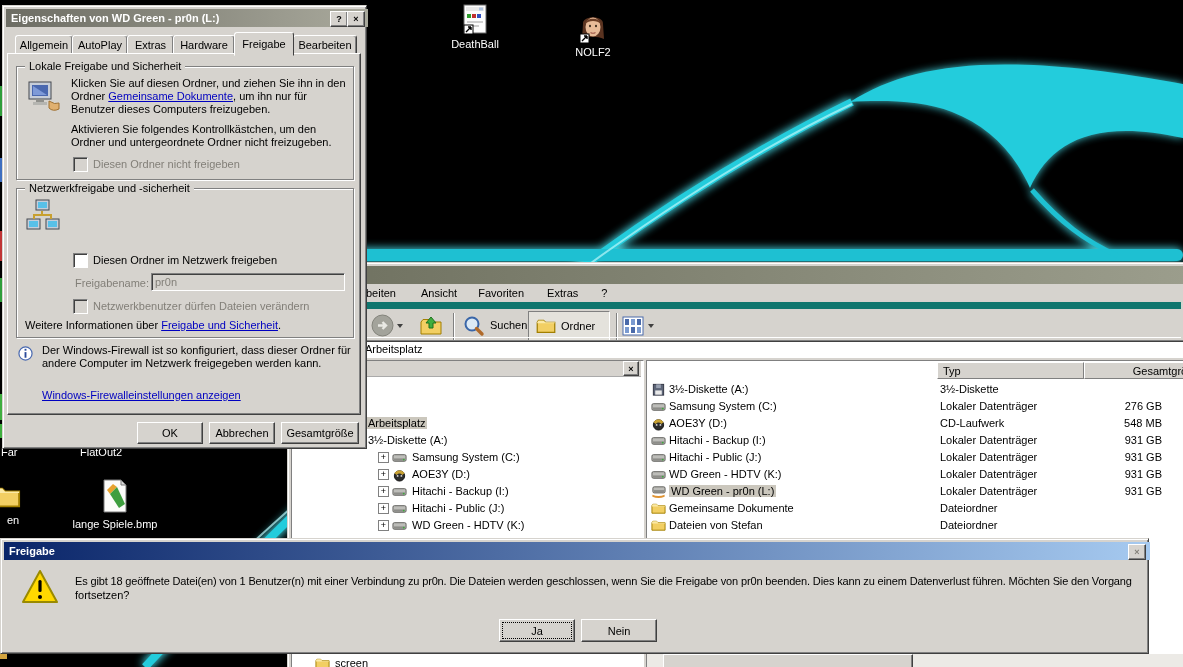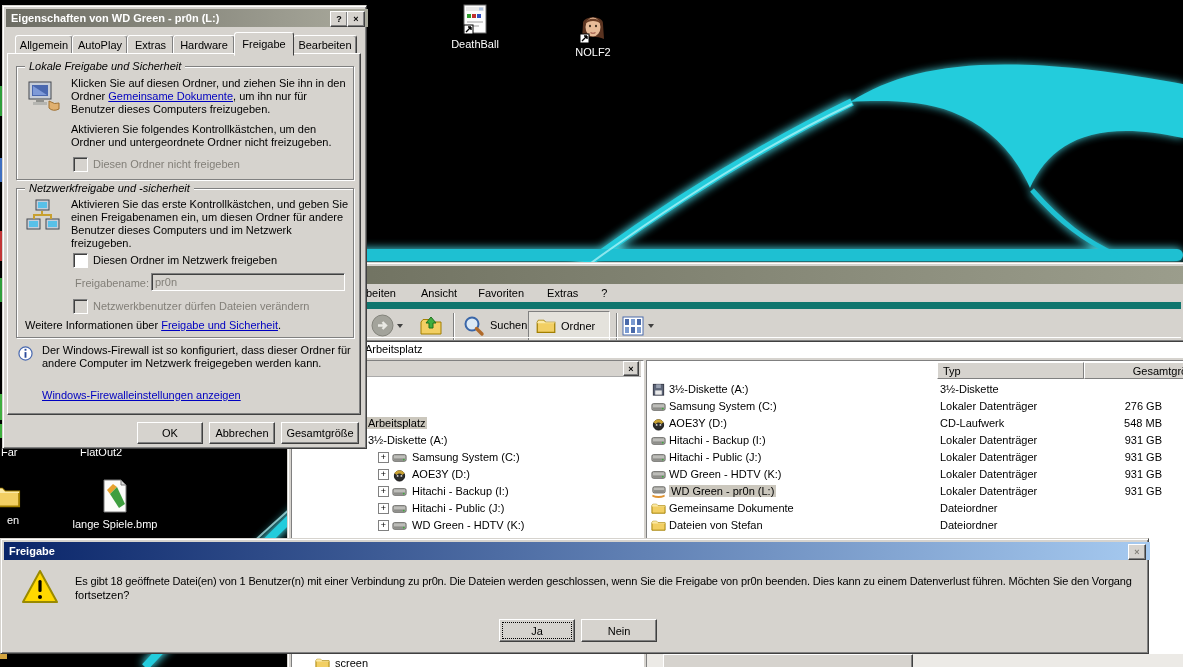--- a/index.html
+++ b/index.html
@@ -8,21 +8,21 @@
   .a{position:absolute;}
   .classic{background:#d6d3ce;}
   .raised{border:1px solid;border-color:#d6d3ce #404040 #404040 #d6d3ce;
           box-shadow:inset 1px 1px 0 #ffffff, inset -1px -1px 0 #808080;}
   .btn{background:#d6d3ce;border:1px solid;border-color:#ffffff #404040 #404040 #ffffff;
        box-shadow:inset -1px -1px 0 #808080;display:flex;align-items:center;justify-content:center;
        font-size:11px;cursor:default;}
   .sunken{border:1px solid;border-color:#808080 #ffffff #ffffff #808080;
           box-shadow:inset 1px 1px 0 #404040;background:#fff;}
   .gb{border:1px solid #808080;box-shadow:1px 1px 0 #ffffff, inset 1px 1px 0 #ffffff;}
-  .gbt{position:absolute;top:-7px;left:8px;background:#d6d3ce;padding:0 4px;font-style:italic;}
+  .gbt{position:absolute;top:-7px;left:8px;background:#d6d3ce;padding:0 4px;}
   .cap{width:16px;height:14px;font-size:9px;font-weight:bold;}
   .tbar{display:flex;align-items:center;color:#fff;font-weight:bold;padding-left:5px;}
   .t-inact{background:linear-gradient(90deg,#6d6d64,#a9a99c);}
   .t-exp{background:linear-gradient(90deg,#6e705f,#9b9d8c);}
   .t-act{background:linear-gradient(90deg,#0a2569,#a6caf0);}
   .link{color:#0000c0;text-decoration:underline;cursor:pointer;}
   .dis{color:#827f78;}
   .cb{width:13px;height:13px;border:1px solid;border-color:#808080 #fff #fff #808080;
       box-shadow:inset 1px 1px 0 #404040;background:#fff;}
   .cb.off{background:#d6d3ce;}
@@ -420,21 +420,20 @@
         <span class="gbt">Netzwerkfreigabe und -sicherheit</span>
         <svg class="a" width="36" height="36" viewBox="0 0 36 36" style="left:8px;top:10px">
           <rect x="11" y="1" width="13" height="10" fill="#c6cdd9" stroke="#45484f"></rect>
             <rect x="13" y="3" width="9" height="6" fill="#58c0e8"></rect>
           <rect x="2" y="20" width="13" height="10" fill="#c6cdd9" stroke="#45484f"></rect>
             <rect x="4" y="22" width="9" height="6" fill="#58c0e8"></rect>
           <rect x="21" y="20" width="13" height="10" fill="#c6cdd9" stroke="#45484f"></rect>
             <rect x="23" y="22" width="9" height="6" fill="#58c0e8"></rect>
           <path d="M17,12 L17,17 M9,20 L9,16 L26,16 L26,20" stroke="#c8a030" stroke-width="2" fill="none"></path>
         </svg>
-        <div class="a" style="left:54px;top:9px;width:280px;line-height:13px">Aktivieren Sie das erste Kontrollkästchen, und geben Sie einen Freigabenamen ein, um diesen Ordner für andere Benutzer dieses Computers und im Netzwerk freizugeben.</div>
         <div class="a cb" style="left:56px;top:64px"></div>
         <span class="a" style="left:76px;top:65px">Diesen Ordner im Netzwerk freigeben</span>
         <span class="a dis" style="left:58px;top:88px">Freigabename:</span>
         <input class="a dis" style="left: 134px; top: 84px; width: 186px; height: 16px; background: rgb(214, 211, 206); border-width: 1px; border-style: solid; border-image: initial; border-color: rgb(128, 128, 128) rgb(255, 255, 255) rgb(255, 255, 255) rgb(128, 128, 128); box-shadow: rgb(64, 64, 64) 1px 1px 0px inset; font-family: &quot;Liberation Sans&quot;, sans-serif; font-size: 11px; color: rgb(130, 127, 120); padding: 0px 3px;" value="pr0n">
         <div class="a cb off" style="left:56px;top:110px"></div>
         <span class="a dis" style="left:76px;top:111px">Netzwerkbenutzer dürfen Dateien verändern</span>
         <div class="a" style="left:8px;top:130px;width:326px">
           <span>Weitere Informationen über </span><span class="link">Freigabe und Sicherheit</span><span>.</span>
         </div>
       </div>

